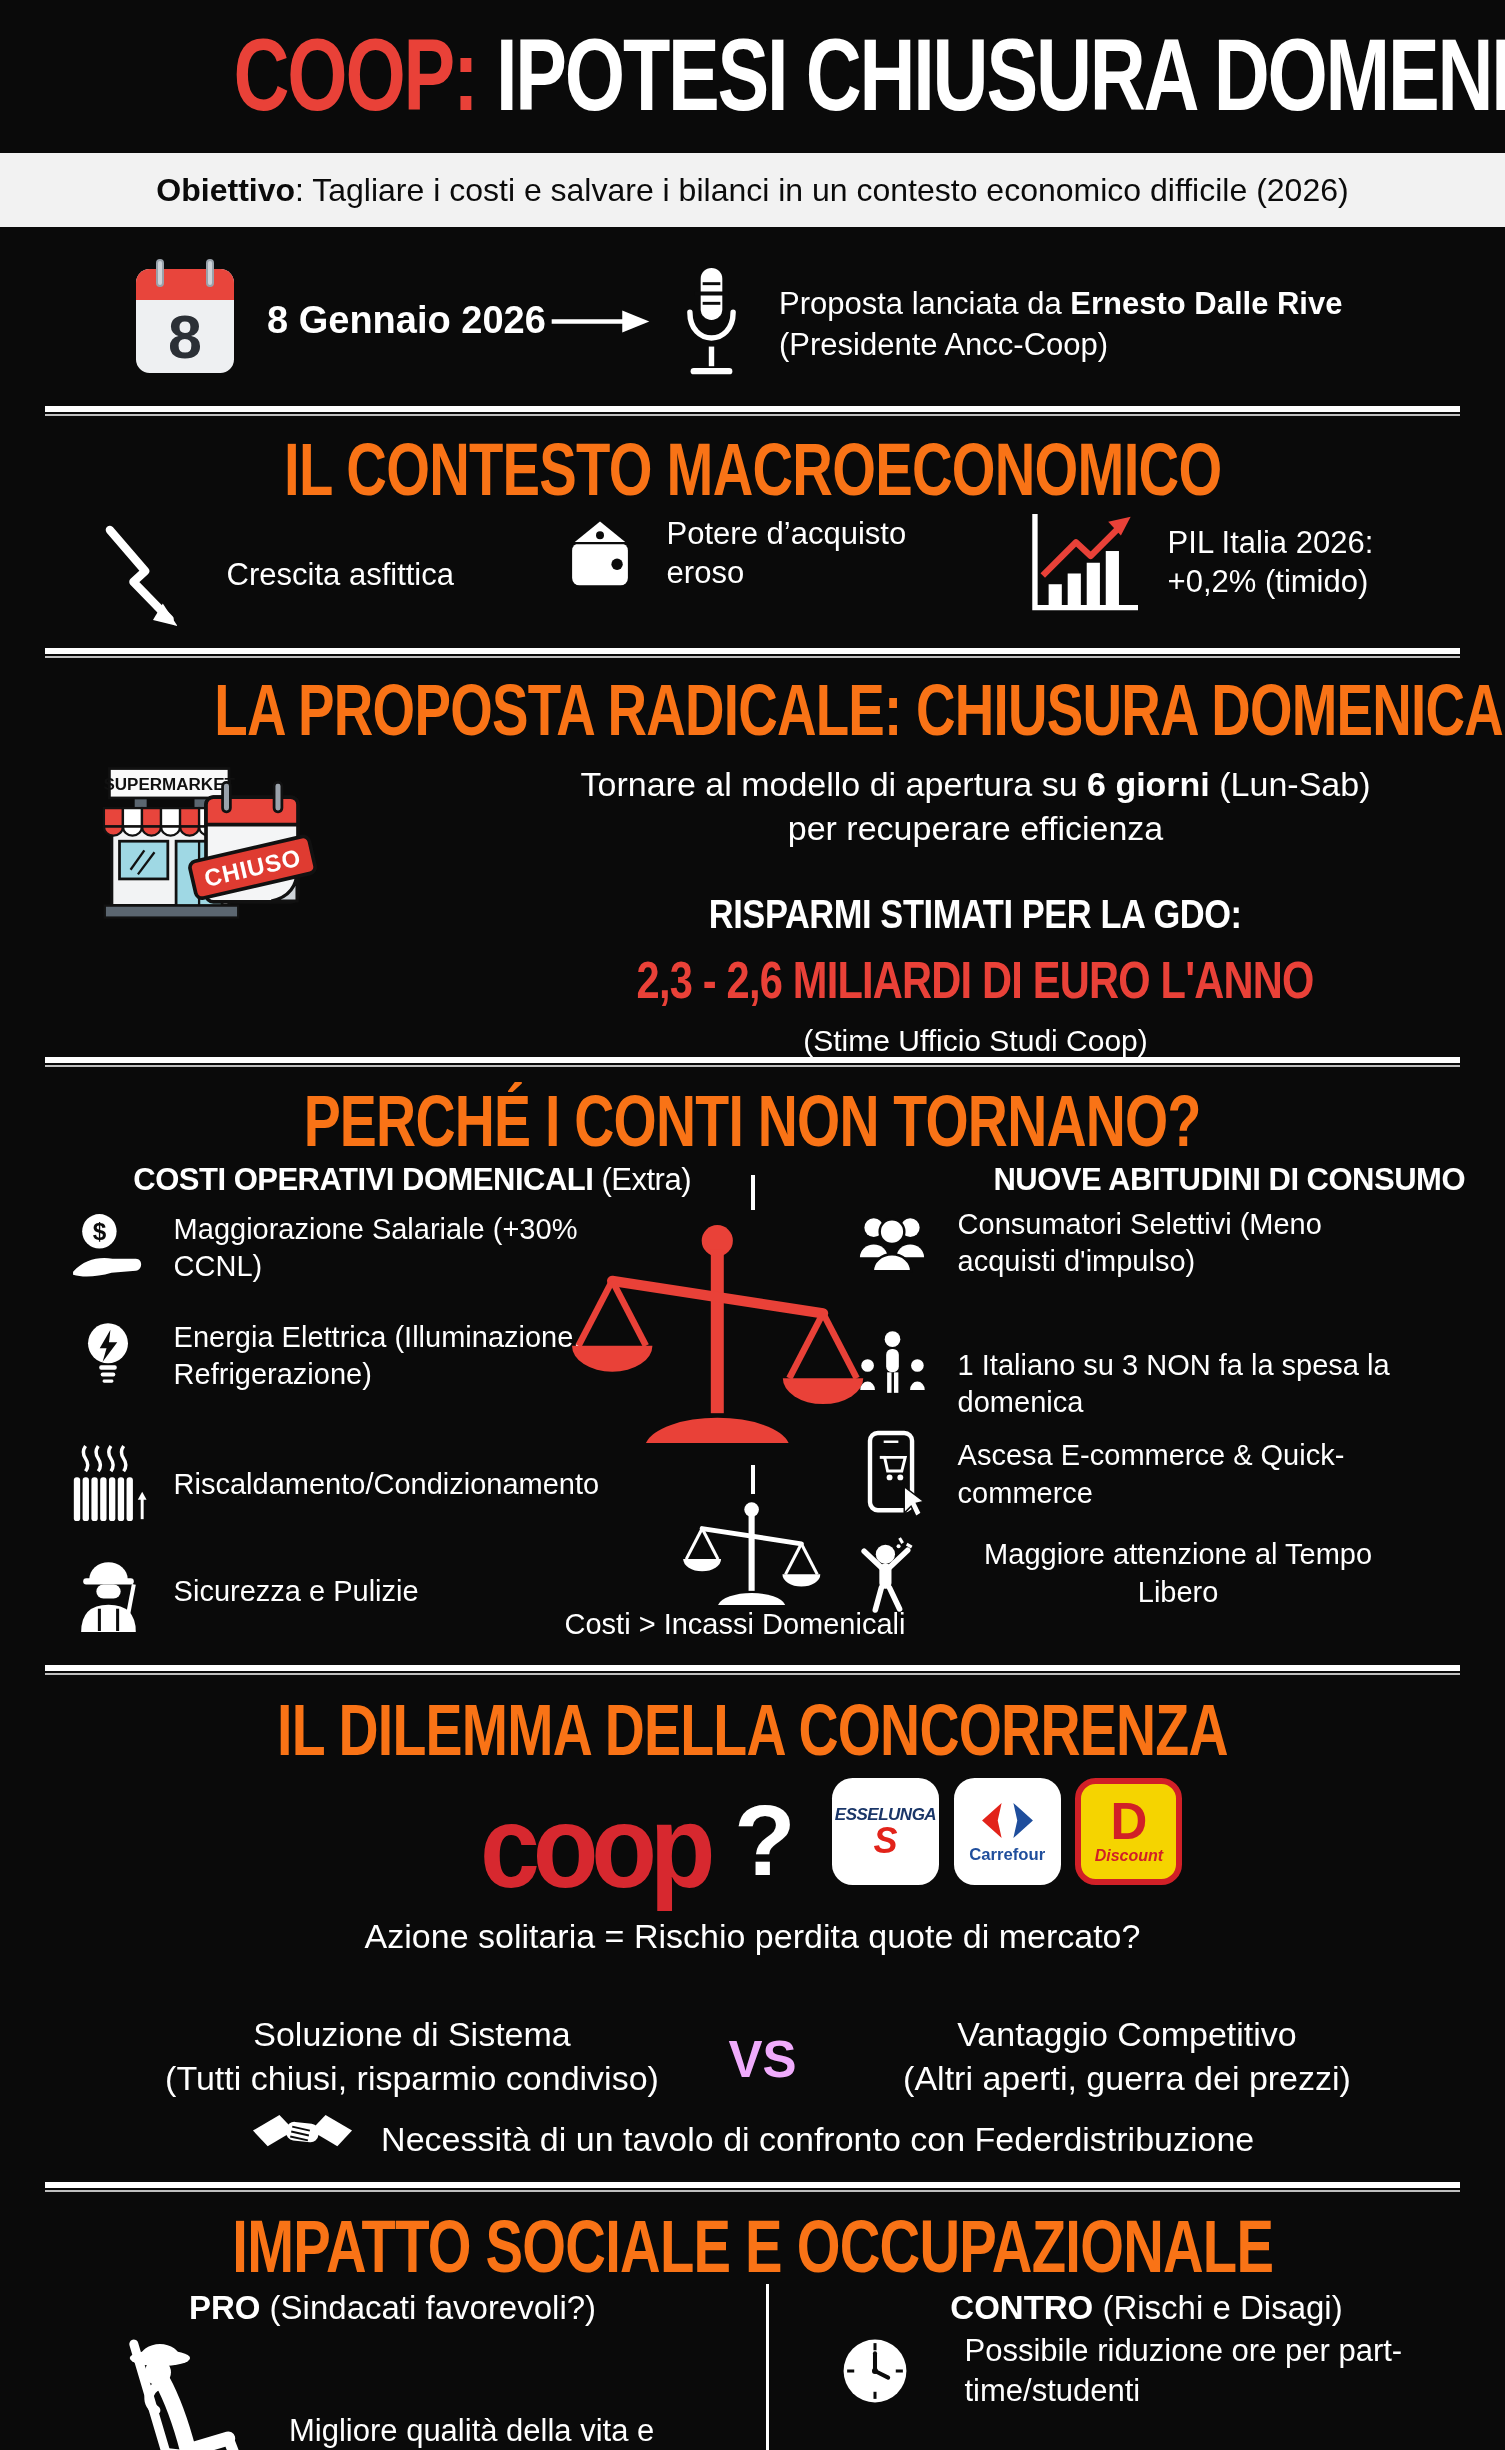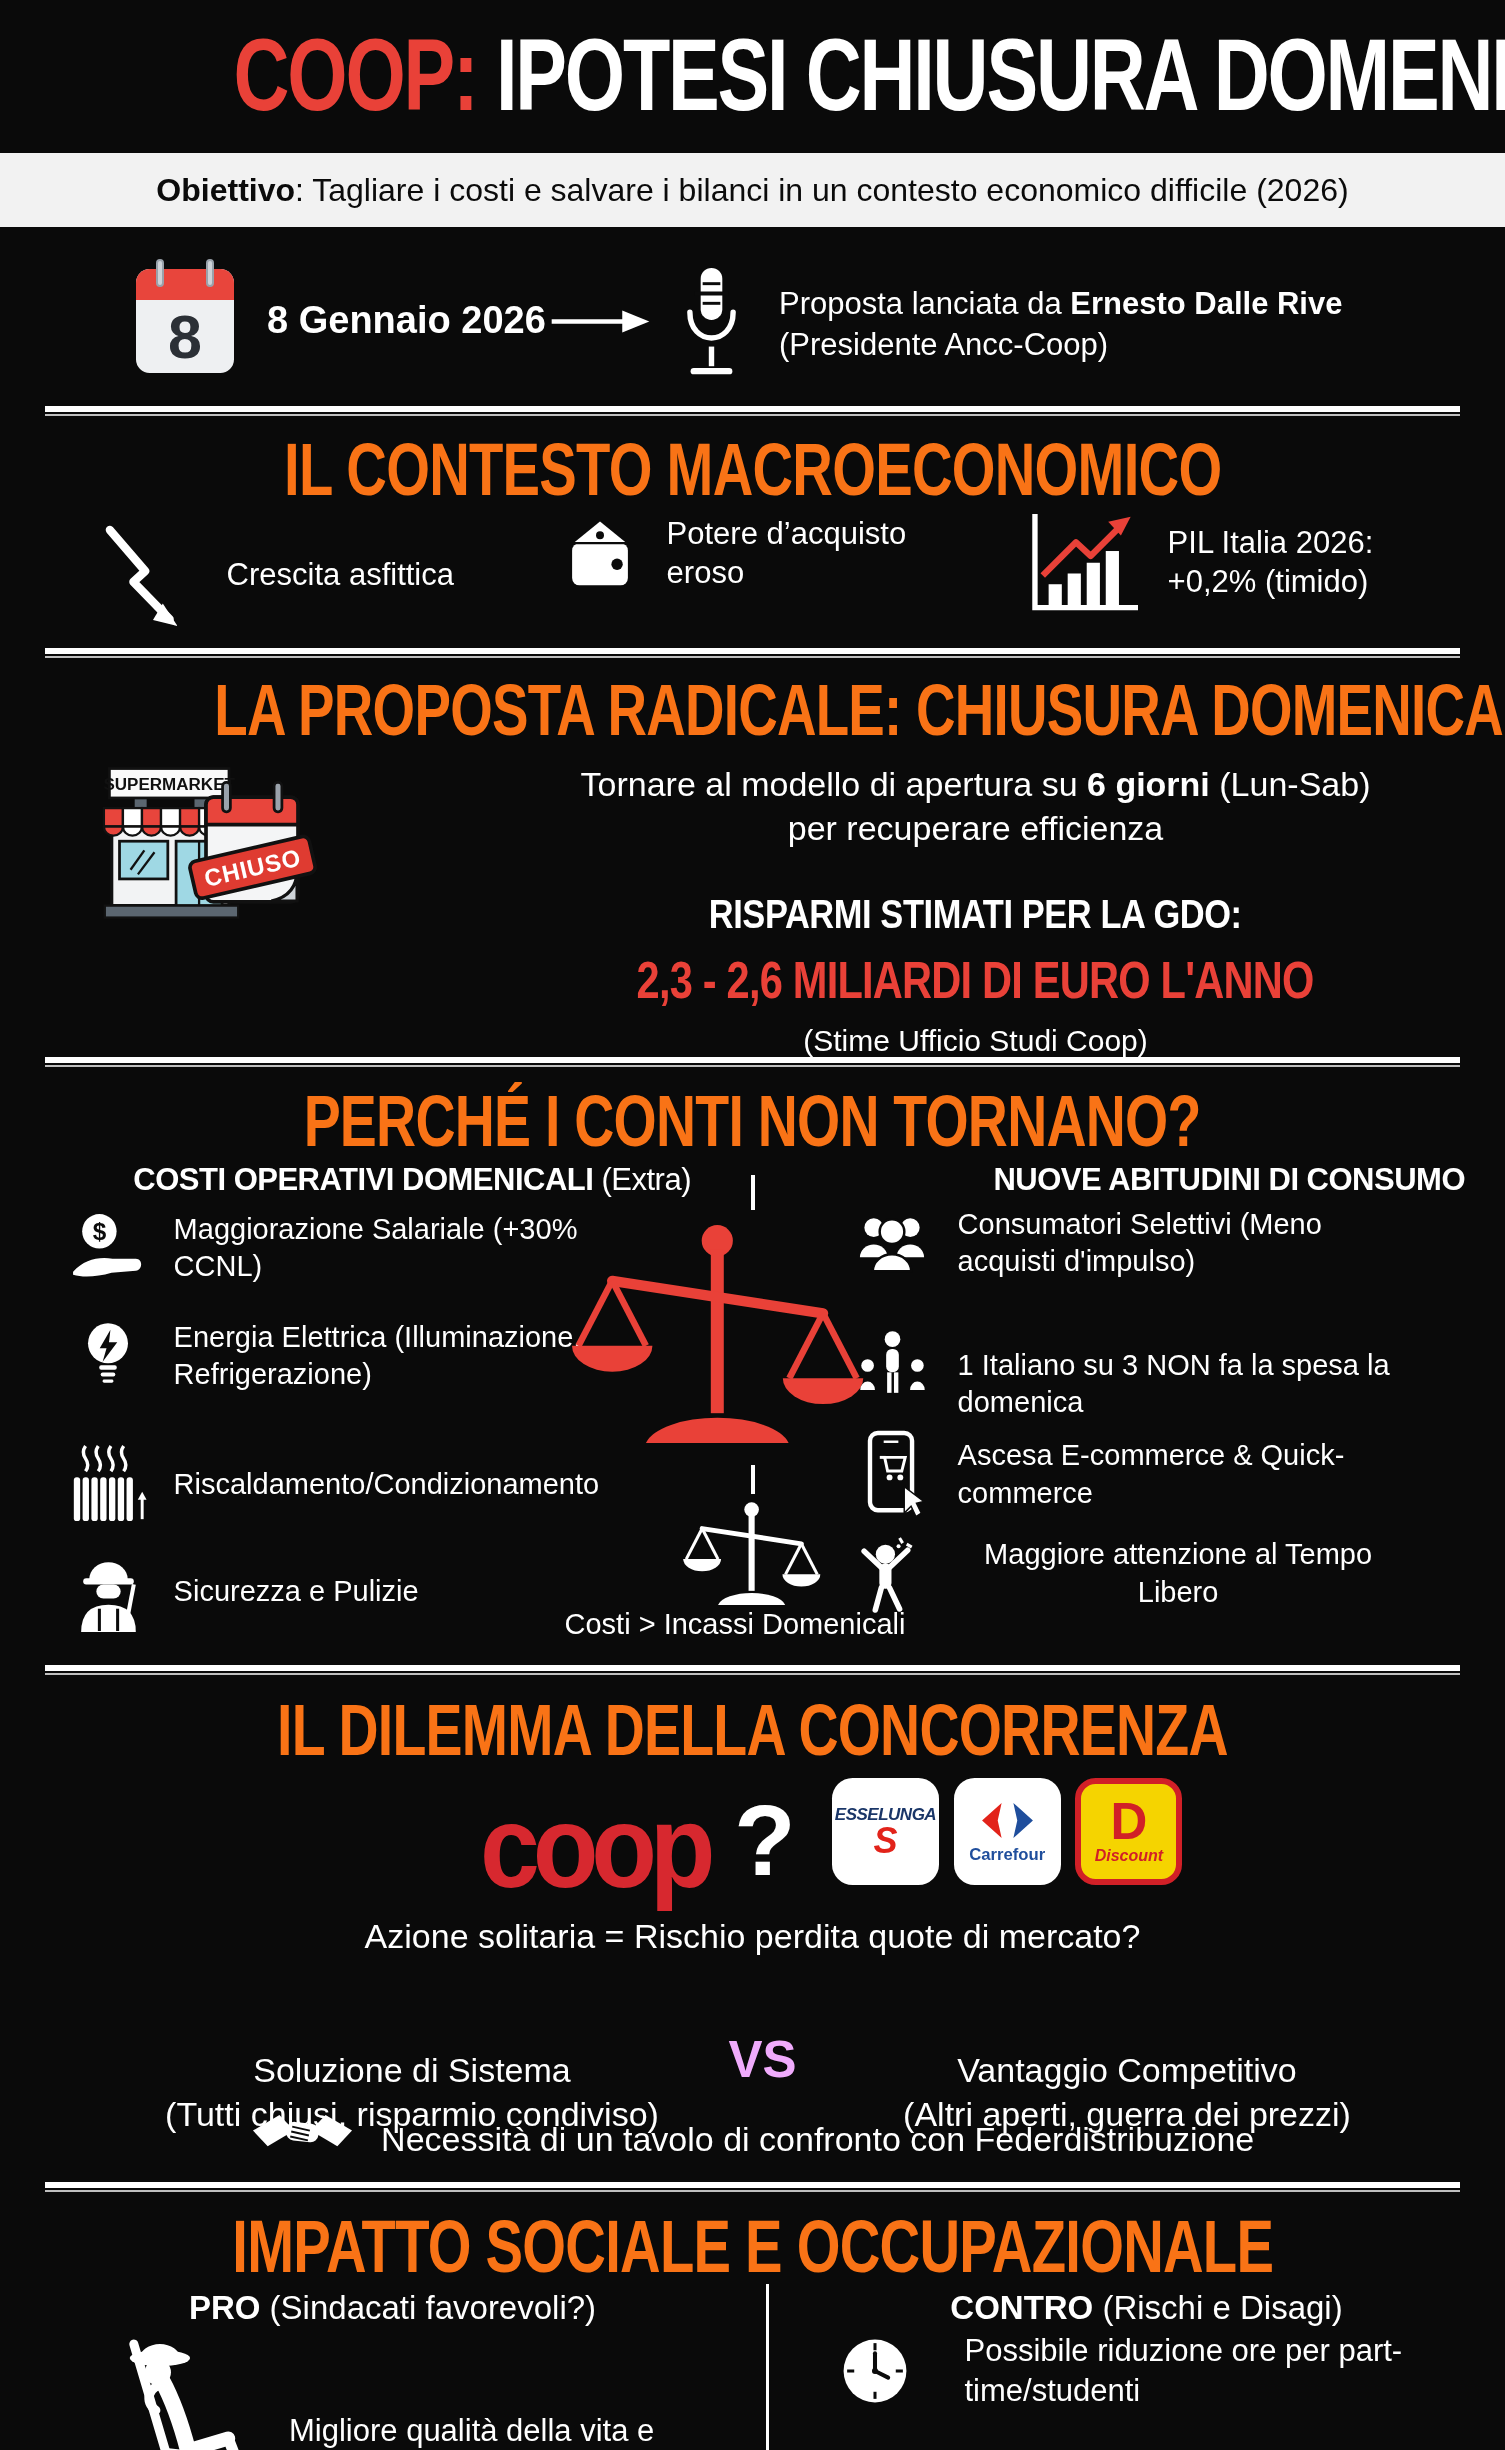--- a/index.html
+++ b/index.html
@@ -52,21 +52,21 @@
   .qmark{position:absolute;left:734px;top:1790px;width:59px;font-size:101px;font-weight:800;text-align:center;line-height:1;}
   .cards{position:absolute;left:832px;top:1778px;display:flex;gap:14.7px;}
   .card{width:107px;height:107px;border-radius:20.6px;background:#fff;display:flex;flex-direction:column;align-items:center;justify-content:center;}
   .card.ess .nm{font-size:17px;font-weight:800;font-style:italic;color:#1a3668;letter-spacing:-0.5px;}
   .card.ess .s{font-size:36px;font-weight:800;font-style:italic;color:#e2231a;line-height:.9;}
   .card.car .nm{font-size:16.7px;font-weight:700;color:#1f4e9c;margin-top:2.9px;}
   .card.dis{background:#f5d400;border:6.9px solid #d12027;box-sizing:border-box;}
   .card.dis .d{font-size:51px;font-weight:800;color:#d12027;line-height:.95;}
   .card.dis .nm{font-size:16px;font-weight:800;font-style:italic;color:#d12027;}
   .question-line{position:absolute;left:0;right:0;top:1917px;text-align:center;font-size:34px;}
-  .option{position:absolute;top:2013px;text-align:center;font-size:34px;line-height:1.28;margin-top:36px;}
+  .option{position:absolute;top:2013px;text-align:center;font-size:34px;line-height:1.28;}
   .vs{position:absolute;left:721px;width:83px;top:2030px;text-align:center;font-size:51px;font-weight:800;color:#f0abfc;}
   .handshake-row{position:absolute;left:0;right:0;top:2098px;display:flex;align-items:center;justify-content:center;gap:27.4px;font-size:34px;}
   
   .imp-title{position:absolute;top:2289px;font-size:33px;text-align:center;}
   .vline{position:absolute;left:766px;top:2284px;width:2.9px;height:308px;background:#fff;}
   .imp-item{position:absolute;display:flex;align-items:center;gap:22.5px;font-size:31px;line-height:1.3;}
 </style>
 </head>
 <body>
 

